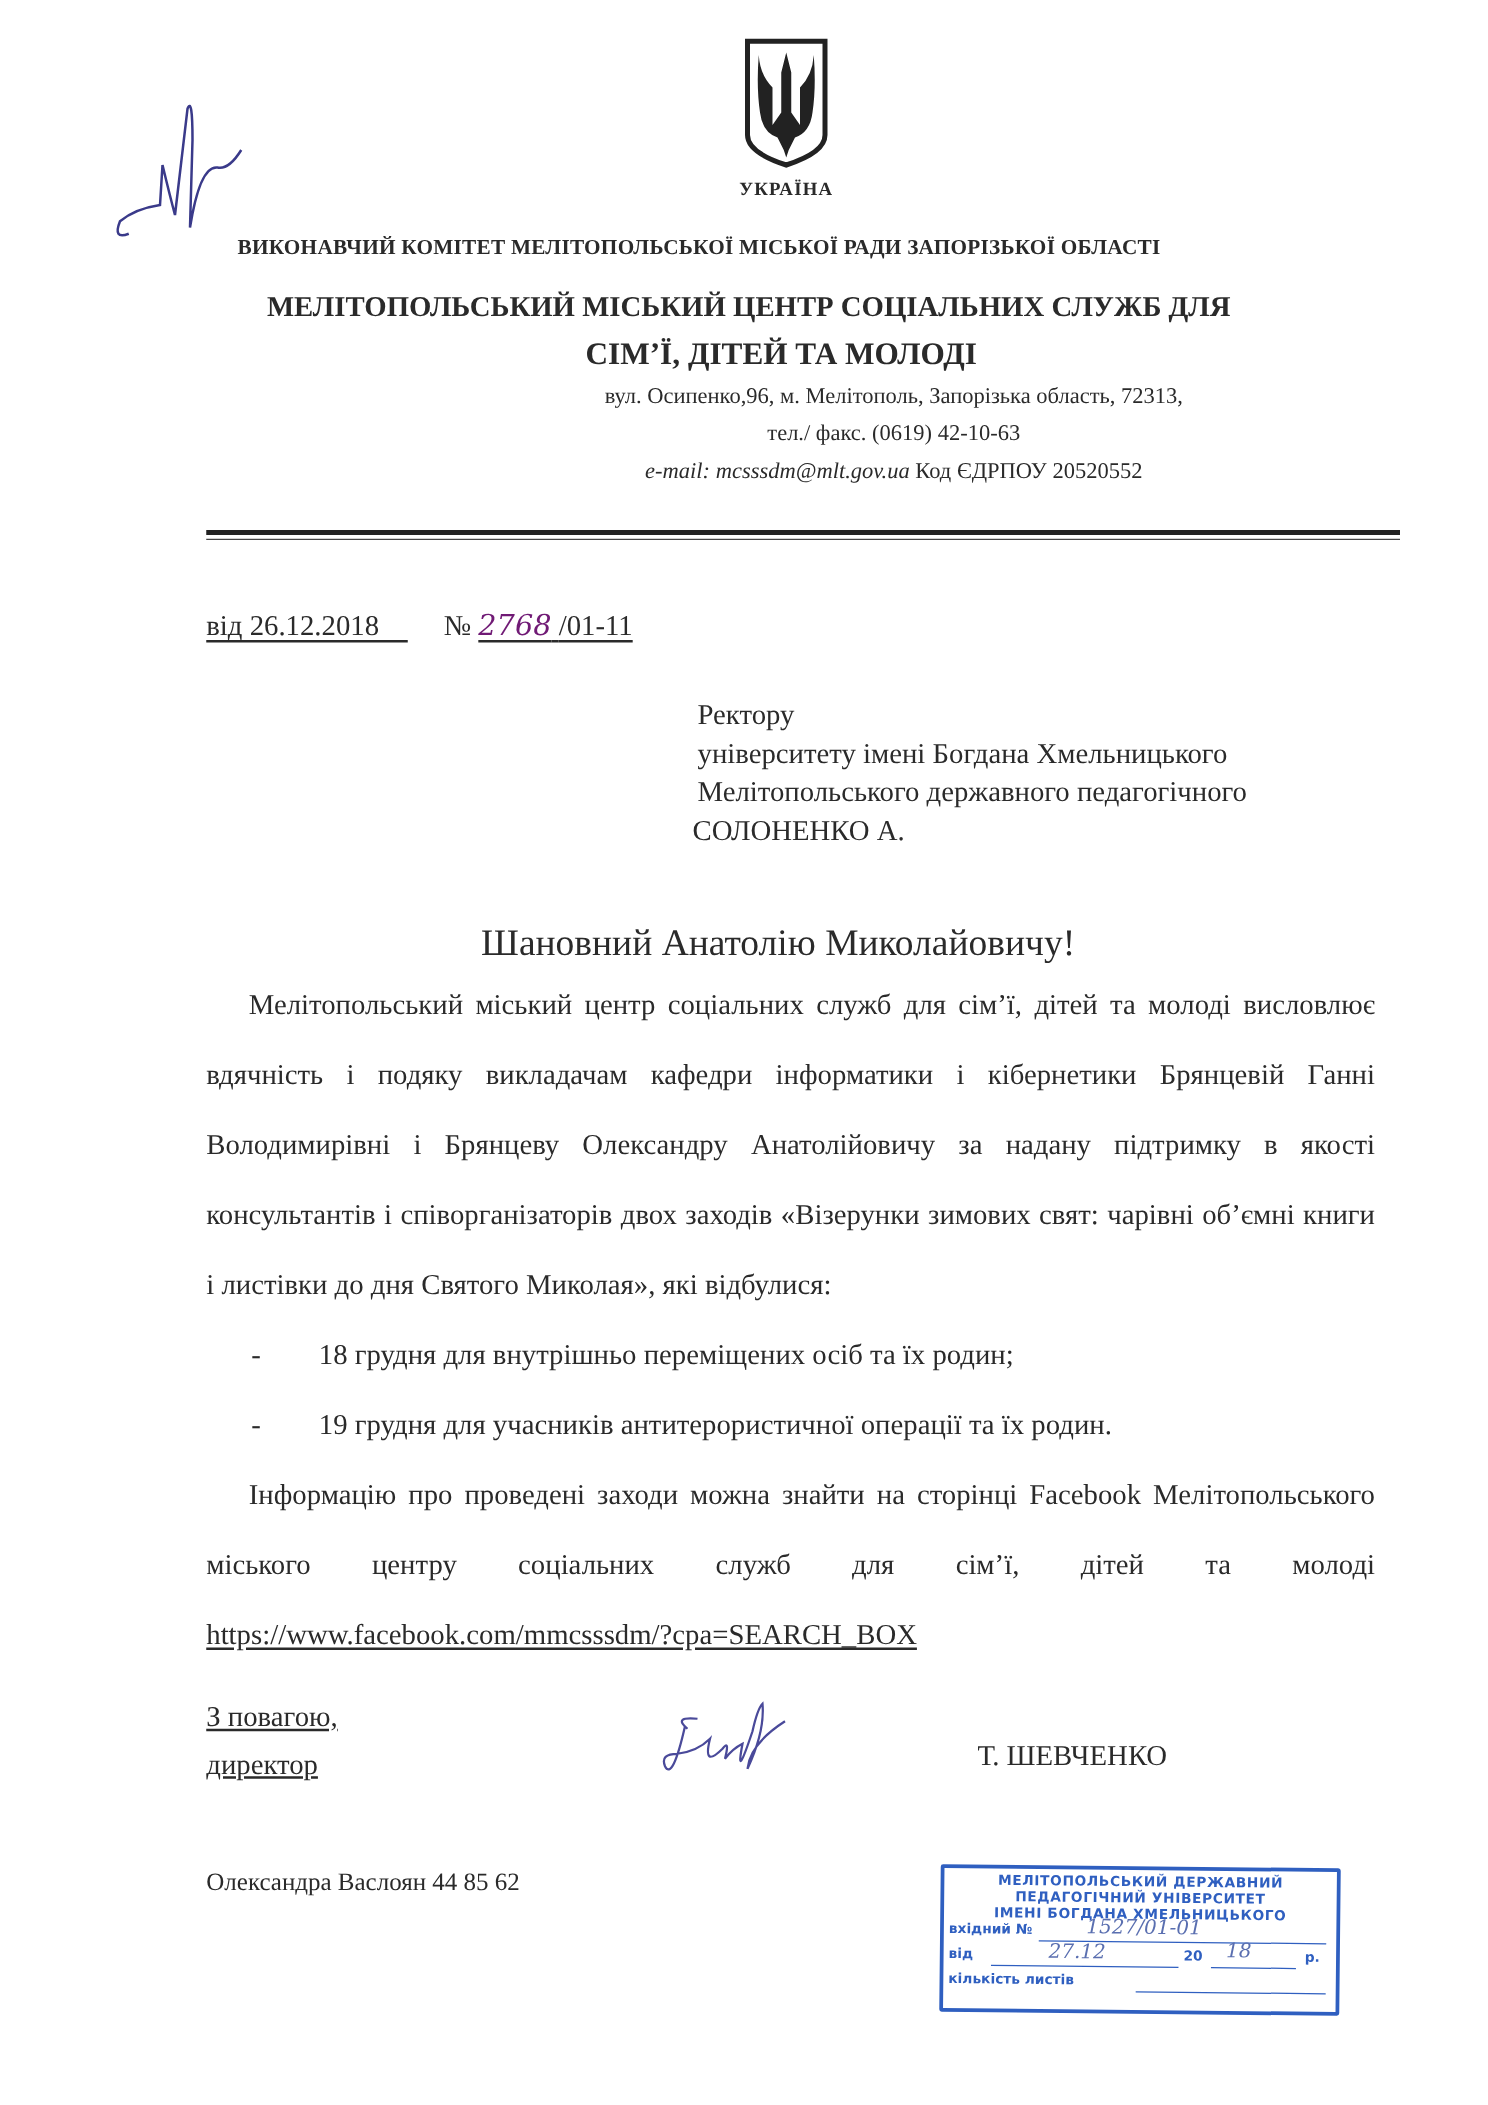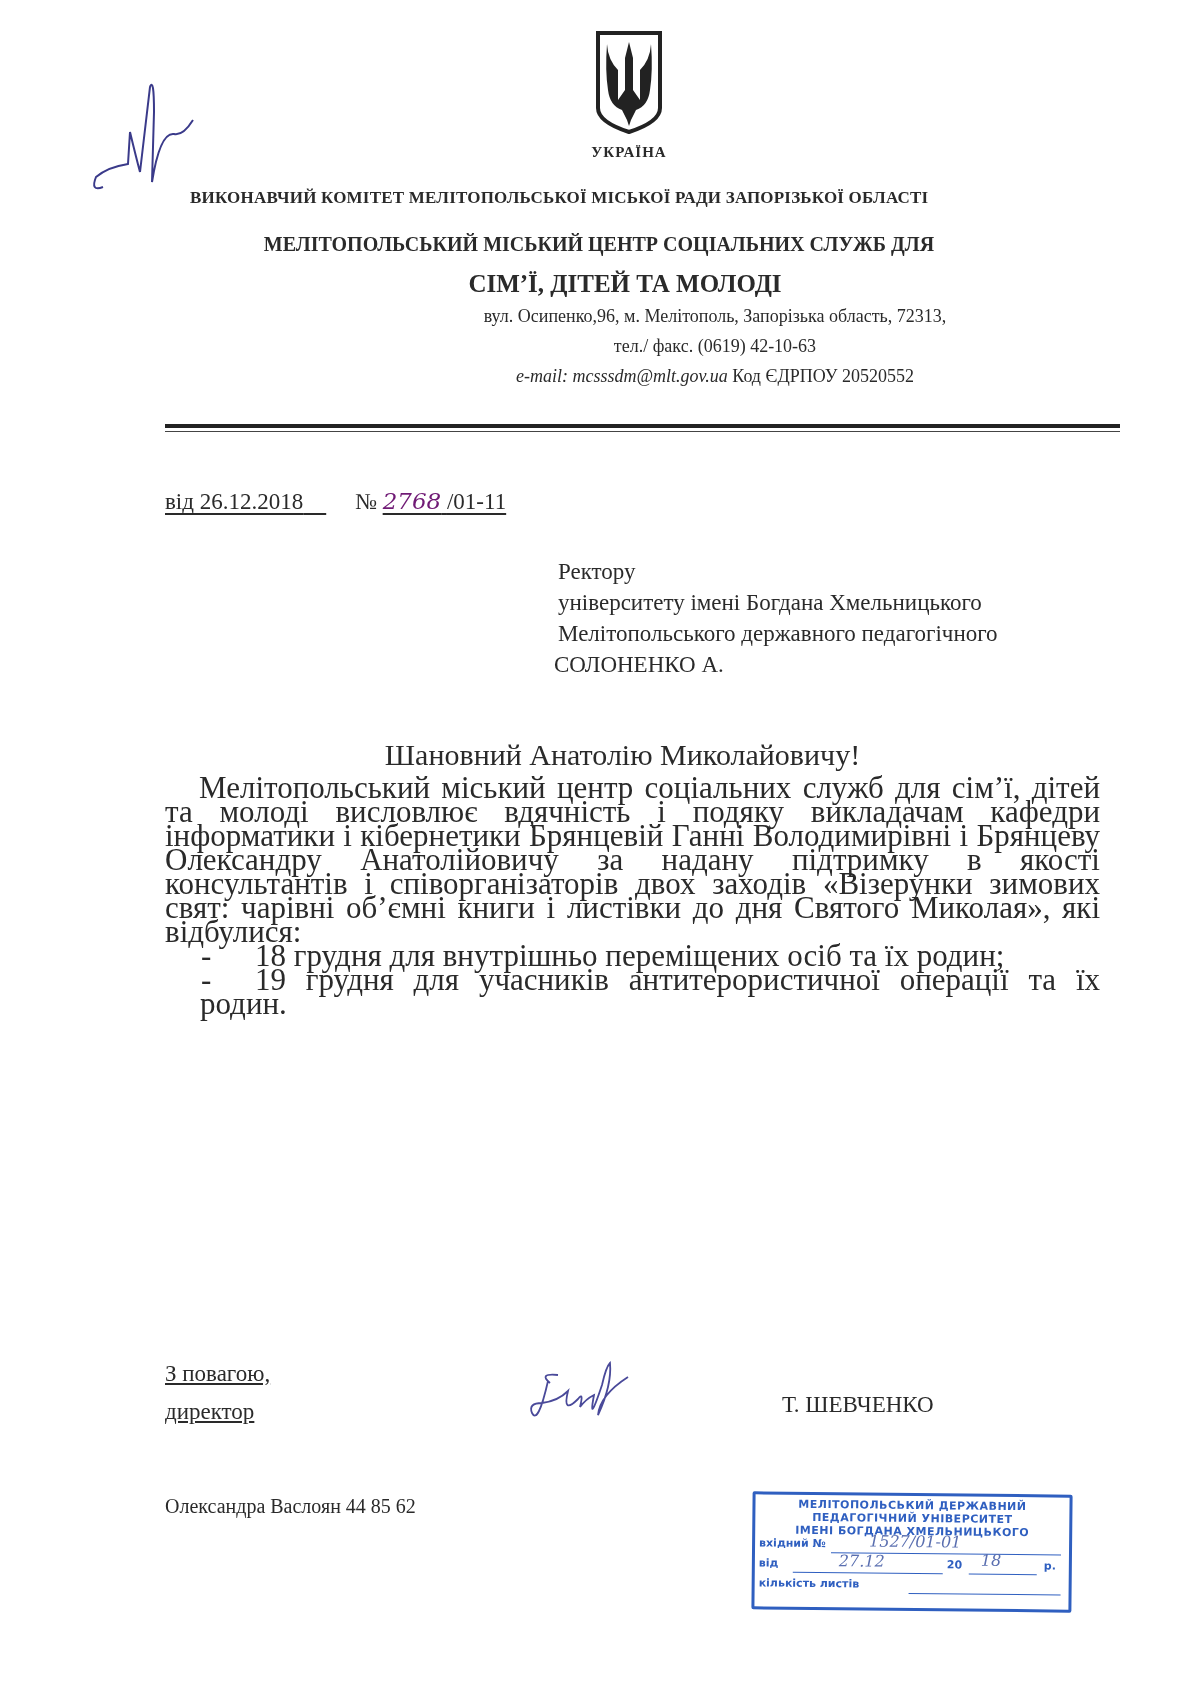--- a/index.html
+++ b/index.html
@@ -3,35 +3,35 @@
 <meta charset="utf-8">
 <style>
   html, body { margin: 0; padding: 0; background: #ffffff; }
   body { width: 1190px; height: 1684px; position: relative; overflow: hidden;
          font-family: "Liberation Serif", "DejaVu Serif", serif; color: #2a2a2a; }
   .abs { position: absolute; }
   .center { text-align: center; }
   .coat { left: 594px; top: 30px; width: 70px; height: 105px; }
   .country { left: 0; width: 1190px; top: 144px; font-size: 15px; font-weight: bold; letter-spacing: 1px; padding-left: 68px; box-sizing: border-box; }
   .committee { left: 190px; top: 188px; font-size: 17px; font-weight: bold; letter-spacing: 0.2px; white-space: nowrap; }
-  .org1 { left: 0; width: 1138px; top: 233px; font-size: 20px; font-weight: bold; padding-left: 60px; box-sizing: border-box; white-space: nowrap;}
+  .org1 { left: 0; width: 1138px; top: 233px; font-size: 23px; font-weight: bold; padding-left: 60px; box-sizing: border-box; white-space: nowrap;}
   .org2 { left: 0; width: 1190px; top: 270px; font-size: 25px; font-weight: bold; padding-left: 60px; box-sizing: border-box; }
   .addr { left: 0; width: 1190px; top: 306px; font-size: 18px; padding-left: 240px; box-sizing: border-box; }
   .phone { left: 0; width: 1190px; top: 336px; font-size: 18px; padding-left: 240px; box-sizing: border-box; }
   .email { left: 0; width: 1190px; top: 366px; font-size: 18px; padding-left: 240px; box-sizing: border-box; }
   .email i { font-style: italic; }
   .rule-thick { left: 165px; top: 424px; width: 955px; height: 4px; background: #222; }
   .rule-thin { left: 165px; top: 431px; width: 955px; height: 1px; background: #444; }
   .ref { left: 165px; top: 488px; font-size: 23px; white-space: nowrap; }
   .ref .u { text-decoration: underline; text-underline-offset: 4px; }
   .ref .num { font-family: "DejaVu Serif", serif; font-style: italic; color: #701a75; }
   .recipient { left: 558px; top: 556px; font-size: 23px; line-height: 31px; }
   .recipient .name { margin-left: -4px; }
   .salutation { left: 0; width: 1190px; top: 738px; font-size: 30px; padding-left: 55px; box-sizing: border-box; }
-  .body { left: 165px; top: 776px; width: 935px; font-size: 31px; line-height: 24px; text-align: justify; }
+  .body { left: 165px; top: 776px; width: 935px; font-size: 23px; line-height: 56px; text-align: justify; }
   .body p { margin: 0; text-indent: 34px; }
   .body ul { list-style: none; margin: 0; padding: 0; }
   .body li { padding-left: 35px; position: relative; }
   .body li .dash { position: absolute; left: 36px; }
   .body li .txt { margin-left: 55px; }
   .link { color: #2a2a2a; text-decoration: underline; text-underline-offset: 3px; }
   .closing { left: 165px; top: 1355px; font-size: 23px; line-height: 38px; text-decoration: underline; }
   .signer { left: 782px; top: 1392px; font-size: 23px; }
   .contact { left: 165px; top: 1495px; font-size: 20px; }
   .stamp { left: 752px; top: 1493px; width: 314px; height: 112px; border: 3px solid #2f5fc0; border-radius: 2px;
@@ -86,20 +86,21 @@
 </div>
 
 <div class="abs salutation center">Шановний Анатолію Миколайовичу!</div>
 
 <div class="abs body">
   <p>Мелітопольський міський центр соціальних служб для сім’ї, дітей та молоді висловлює вдячність і подяку викладачам кафедри інформатики і кібернетики Брянцевій Ганні Володимирівні і Брянцеву Олександру Анатолійовичу за надану підтримку в якості консультантів і співорганізаторів двох заходів «Візерунки зимових свят: чарівні об’ємні книги і листівки до дня Святого Миколая», які відбулися:</p>
   <ul>
     <li><span class="dash">-</span><span class="txt">18 грудня  для внутрішньо переміщених осіб та їх родин;</span></li>
     <li><span class="dash">-</span><span class="txt">19 грудня для учасників антитерористичної операції та їх родин.</span></li>
   </ul>
+  <p><span>Інформацію про проведені заходи можна знайти на сторінці Facebook Мелітопольського міського центру соціальних служб для сім’ї, дітей та молоді </span><span class="link">https://www.facebook.com/mmcsssdm/?cpa=SEARCH_BOX</span></p>
 </div>
 
 <div class="abs closing">
   <div>З повагою,</div>
   <div>директор</div>
 </div>
 
 <div class="abs" style="left:528px;top:1355px;">
   <svg width="140" height="80" viewBox="0 0 140 80">
     <path d="M30 20 Q10 18 22 28 M20 26 Q10 70 4 58 Q0 48 14 48 Q30 46 40 36 Q34 60 50 44 Q56 36 52 52 Q58 44 66 40 Q60 72 74 30 Q78 12 82 8 Q84 30 70 60 Q72 40 100 22" fill="none" stroke="#4a4a9a" stroke-width="1.8"></path>

